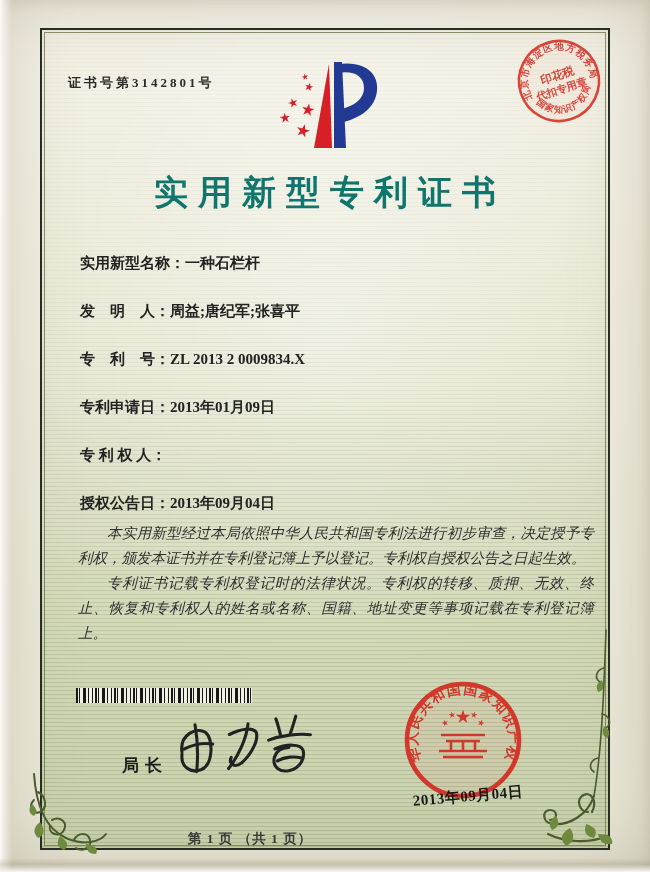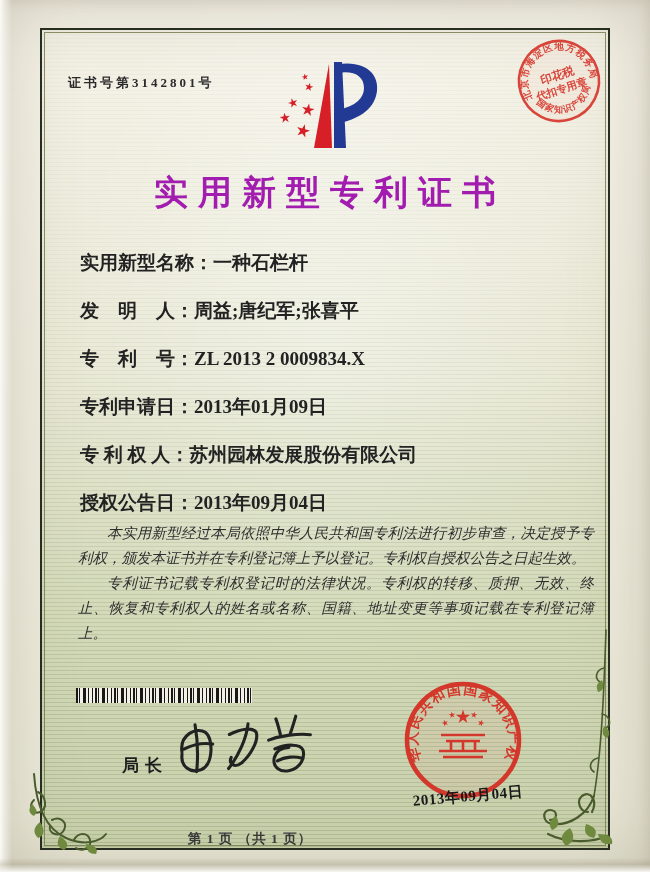--- a/index.html
+++ b/index.html
@@ -23,24 +23,24 @@
     background:linear-gradient(180deg, rgba(210,216,190,0) 0%, rgba(203,212,175,.22) 42%, rgba(186,199,150,.5) 72%, rgba(176,190,140,.58) 100%);}
   .guilloche{position:absolute;left:42px;right:42px;top:30px;bottom:24px;
     background:repeating-linear-gradient(180deg, rgba(118,145,88,.30) 0 1px, rgba(0,0,0,0) 1px 4px);
     -webkit-mask-image:linear-gradient(180deg, rgba(0,0,0,.15) 0%, rgba(0,0,0,.2) 30%, rgba(0,0,0,.5) 55%, rgba(0,0,0,.85) 80%, #000 100%);
     mask-image:linear-gradient(180deg, rgba(0,0,0,.15) 0%, rgba(0,0,0,.2) 30%, rgba(0,0,0,.5) 55%, rgba(0,0,0,.85) 80%, #000 100%);}
   .frame{position:absolute;left:40px;top:28px;width:566px;height:818px;
     border:2px solid #272d20;}
   .frame::after{content:"";position:absolute;inset:2px;border:1px solid rgba(118,123,80,.85);}
   .certno{position:absolute;left:68px;top:74px;font-size:13px;letter-spacing:3px;color:#2b2b2b;font-weight:600;}
   .title{position:absolute;left:0;right:0;top:170px;text-align:center;
-    font-size:34px;font-weight:700;color:#a21caf;letter-spacing:10px;text-indent:10px;}
+    font-size:34px;font-weight:700;color:#0f766e;letter-spacing:10px;text-indent:10px;}
   .fields{position:absolute;left:80px;right:60px;top:252px;}
   .frow{display:flex;align-items:baseline;margin-bottom:26px;line-height:22px;
-    font-size:19px;font-weight:600;color:#222;}
+    font-size:15px;font-weight:600;color:#222;}
   .flabel{white-space:pre;}
   .fvalue{white-space:pre;}
   .paras{position:absolute;left:78px;right:56px;top:521px;
     font-size:14.5px;line-height:25px;color:#2e2e2e;text-align:justify;font-style:italic;}
   .paras p{margin:0;text-indent:2em;}
   .barcode{position:absolute;left:76px;top:688px;width:176px;height:15px;
     background:repeating-linear-gradient(90deg,
       #171717 0 2px,#f2efe4 2px 3px,#171717 3px 4px,#f2efe4 4px 7px,
       #171717 7px 10px,#f2efe4 10px 12px,#171717 12px 13px,#f2efe4 13px 16px,
       #171717 16px 17px,#f2efe4 17px 19px);}
@@ -142,21 +142,20 @@
       <span class="fvalue">ZL 2013 2 0009834.X</span>
   </div>
   <div class="frow">
     <span class="flabel">专利申请日</span>
       <span>：</span>
       <span class="fvalue">2013年01月09日</span>
   </div>
   <div class="frow">
     <span class="flabel">专 利 权 人</span>
       <span>：</span>
-      <span class="fvalue">苏州园林发展股份有限公司</span>
   </div>
   <div class="frow">
     <span class="flabel">授权公告日</span>
       <span>：</span>
       <span class="fvalue">2013年09月04日</span>
   </div>
 </div>
 
 <div class="paras">
   <p>本实用新型经过本局依照中华人民共和国专利法进行初步审查，决定授予专利权，颁发本证书并在专利登记簿上予以登记。专利权自授权公告之日起生效。</p>

